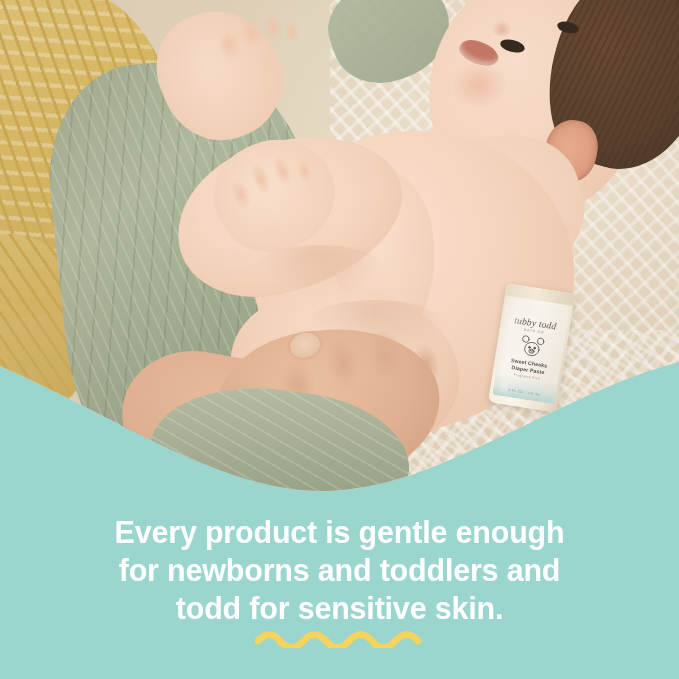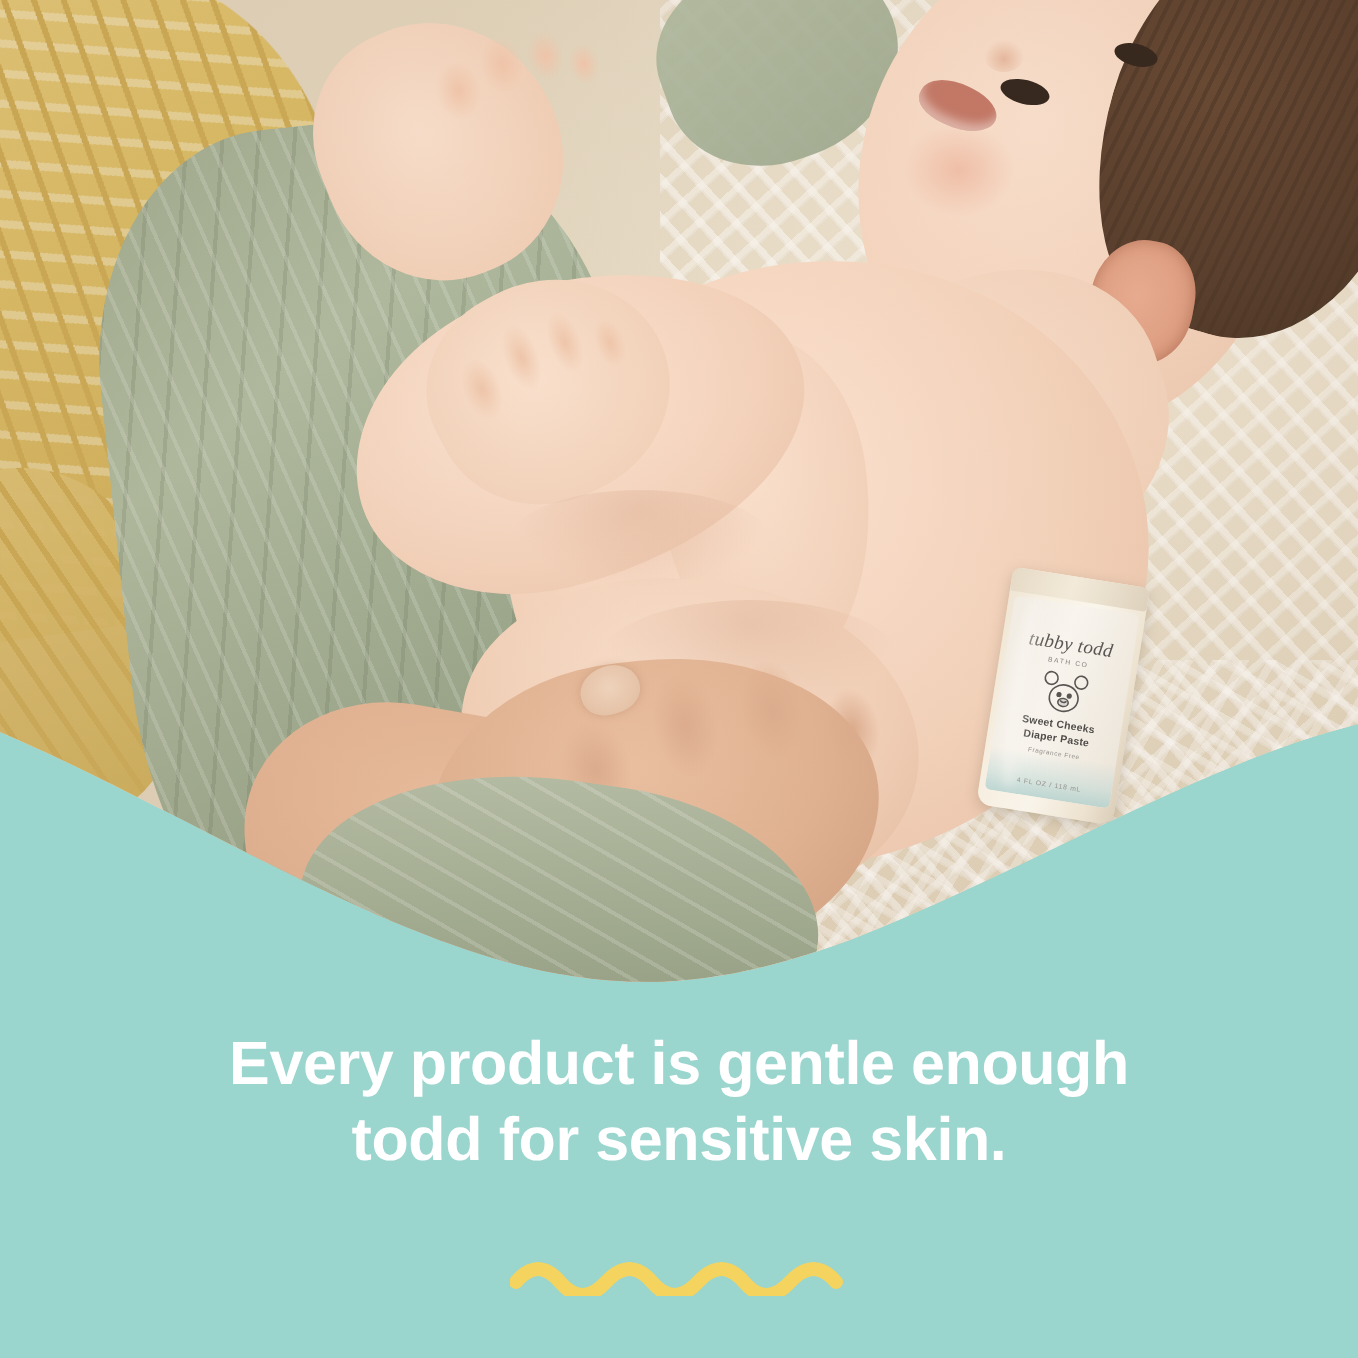--- a/index.html
+++ b/index.html
@@ -549,20 +549,21 @@
           <div class="tube-shine"></div>
         </div>
 
         <div class="photo-warm"></div>
       </div>
     </div>
   </div>
 
   <div class="message" style="color: rgb(255, 255, 255);">
     <span class="line">Every product is gentle enough</span>
+    <span class="line">for newborns and toddlers and</span>
     <span class="line">todd for sensitive skin.</span>
   </div>
 
   <div class="squiggle">
     <svg viewBox="0 0 170 22" width="170" height="22" preserveAspectRatio="none" aria-hidden="true">
       <path id="squiggle-path" d="M3,15 Q14,2 25,15 T48,15 T71,15 T94,15 T117,15 T140,15 T163,15" fill="none" stroke="#F4D35E" stroke-width="7" stroke-linecap="round"></path>
     </svg>
   </div>
 
 </div>

